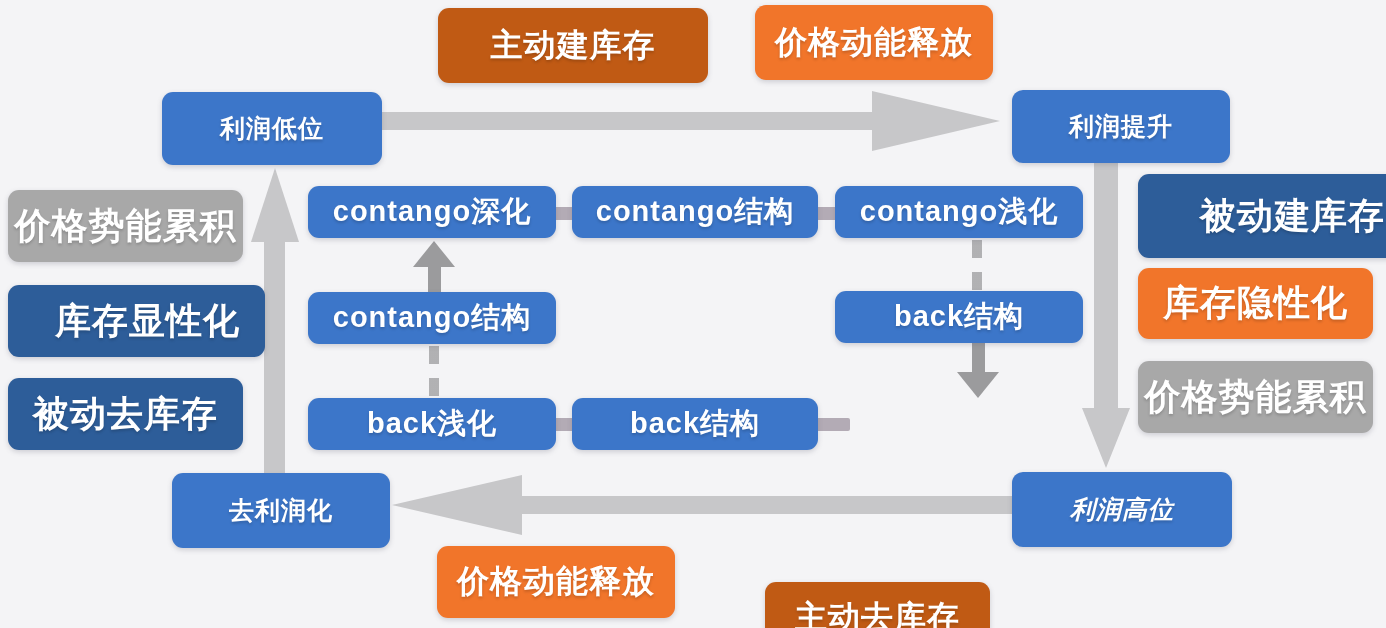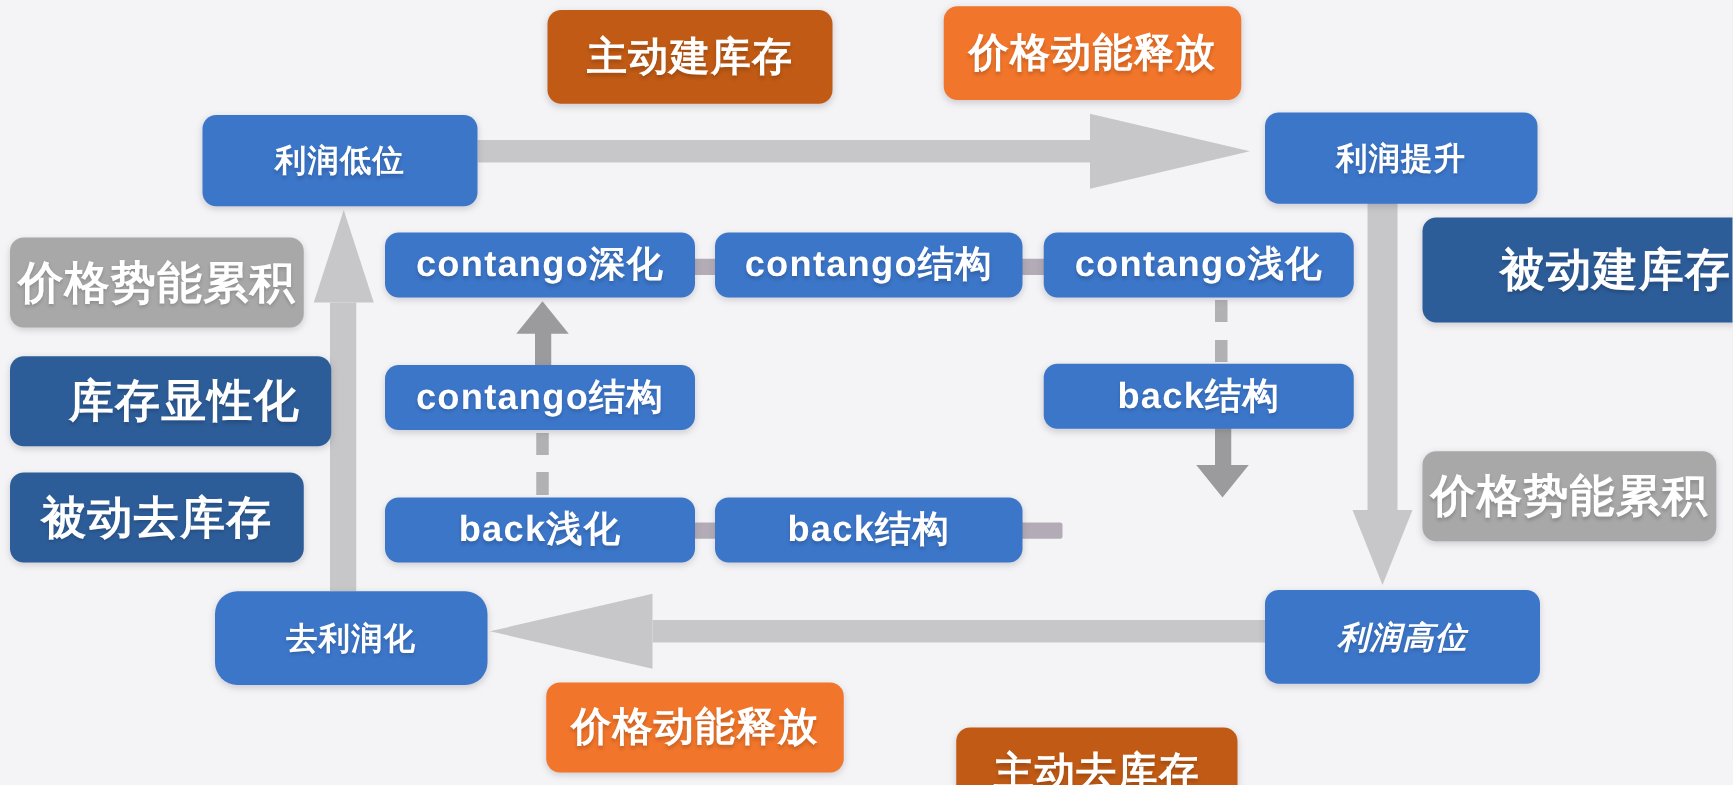--- a/index.html
+++ b/index.html
@@ -66,33 +66,34 @@
   <div class="shape conn" style="left:802px;top:418px;width:48px;"></div>
 
   <div class="shape dash" style="left:429px;top:346px;height:50px;"></div>
   <div class="shape sm-shaft" style="left:428px;top:266px;width:13px;height:28px;"></div>
   <div class="shape tri" style="left:413px;top:241px;border-left:21px solid transparent;border-right:21px solid transparent;border-bottom:26px solid var(--small-arrow);"></div>
 
   <div class="shape dash" style="left:972px;top:240px;height:50px;"></div>
   <div class="shape sm-shaft" style="left:972px;top:341px;width:13px;height:32px;"></div>
   <div class="shape tri" style="left:957px;top:372px;border-left:21px solid transparent;border-right:21px solid transparent;border-top:26px solid var(--small-arrow);"></div>
 
-  <div class="box dark-orange fs32" style="left:438px;top:8px;width:228px;height:75px;">主动建库存</div>
+  <div class="box dark-orange fs32" style="left:438px;top:8px;width:270px;height:75px;">主动建库存</div>
   <div class="box orange fs32" style="left:755px;top:5px;width:238px;height:75px;">价格动能释放</div>
 
   <div class="box blue fs36" style="left:162px;top:92px;width:220px;height:73px;">利润低位</div>
   <div class="box blue fs36" style="left:1012px;top:90px;width:218px;height:73px;">利润提升</div>
-  <div class="box blue fs36" style="left:172px;top:473px;width:218px;height:75px;border-radius:18px;">去利润化</div>
+  <div class="box blue fs36" style="left:172px;top:473px;width:218px;height:75px;">去利润化</div>
   <div class="box blue fs36" style="left:1012px;top:472px;width:220px;height:75px;font-style:italic;">利润高位</div>
 
   <div class="box gray fs30" style="left:8px;top:190px;width:235px;height:72px;">价格势能累积</div>
   <div class="box navy fs30" style="left:8px;top:285px;width:235px;height:72px;padding-left:22px;">库存显性化</div>
   <div class="box navy fs30" style="left:8px;top:378px;width:235px;height:72px;">被动去库存</div>
 
   <div class="box navy fs30" style="left:1138px;top:174px;width:235px;height:84px;padding-left:37px;">被动建库存</div>
+  <div class="box orange fs30" style="left:1138px;top:268px;width:235px;height:71px;">库存隐性化</div>
   <div class="box gray fs30" style="left:1138px;top:361px;width:235px;height:72px;">价格势能累积</div>
 
   <div class="box blue fs29" style="left:308px;top:186px;width:248px;height:52px;">contango深化</div>
   <div class="box blue fs29" style="left:572px;top:186px;width:246px;height:52px;">contango结构</div>
   <div class="box blue fs29" style="left:835px;top:186px;width:248px;height:52px;">contango浅化</div>
 
   <div class="box blue fs29" style="left:308px;top:292px;width:248px;height:52px;">contango结构</div>
   <div class="box blue fs29" style="left:835px;top:291px;width:248px;height:52px;">back结构</div>
 
   <div class="box blue fs29" style="left:308px;top:398px;width:248px;height:52px;">back浅化</div>

